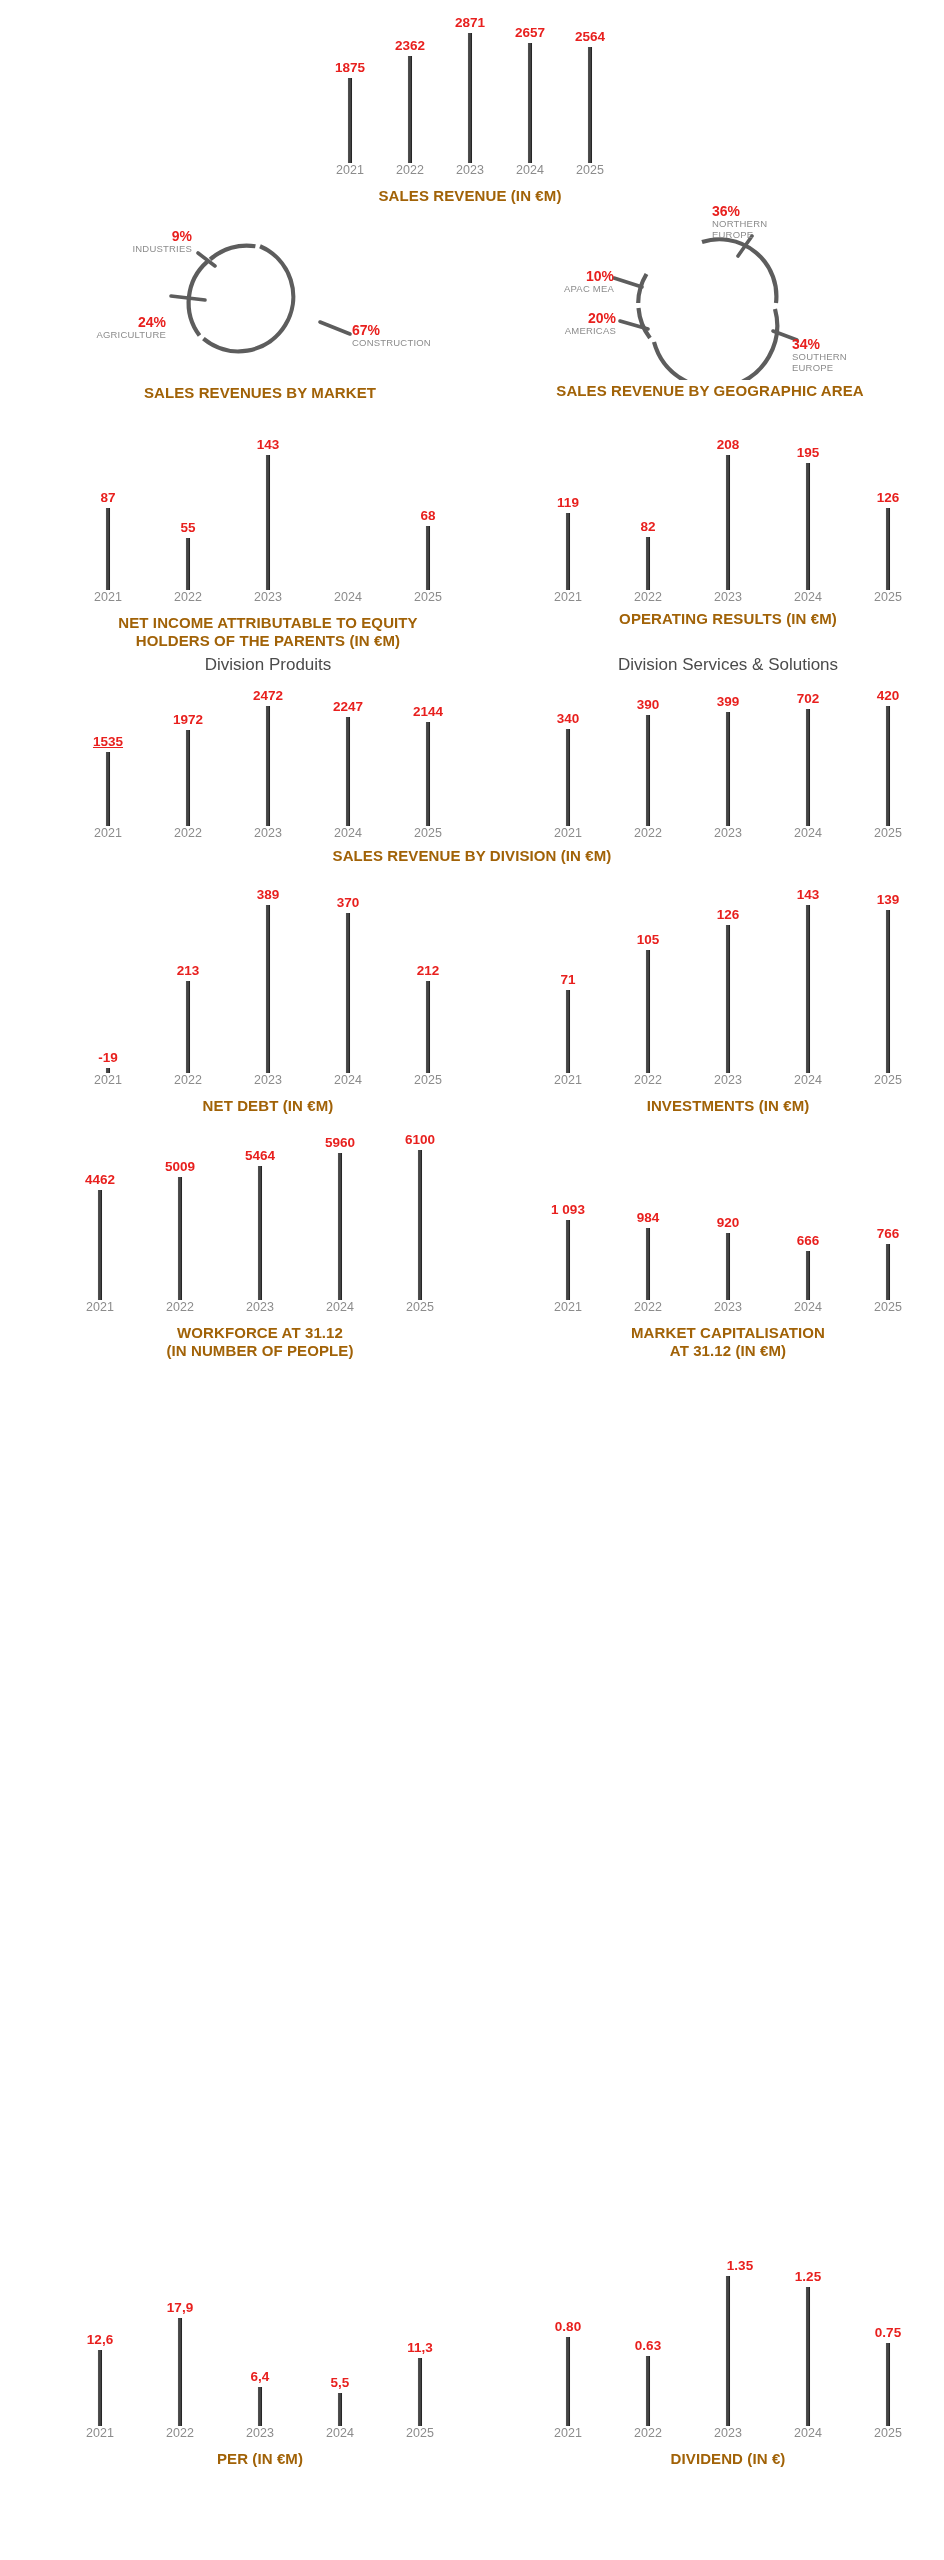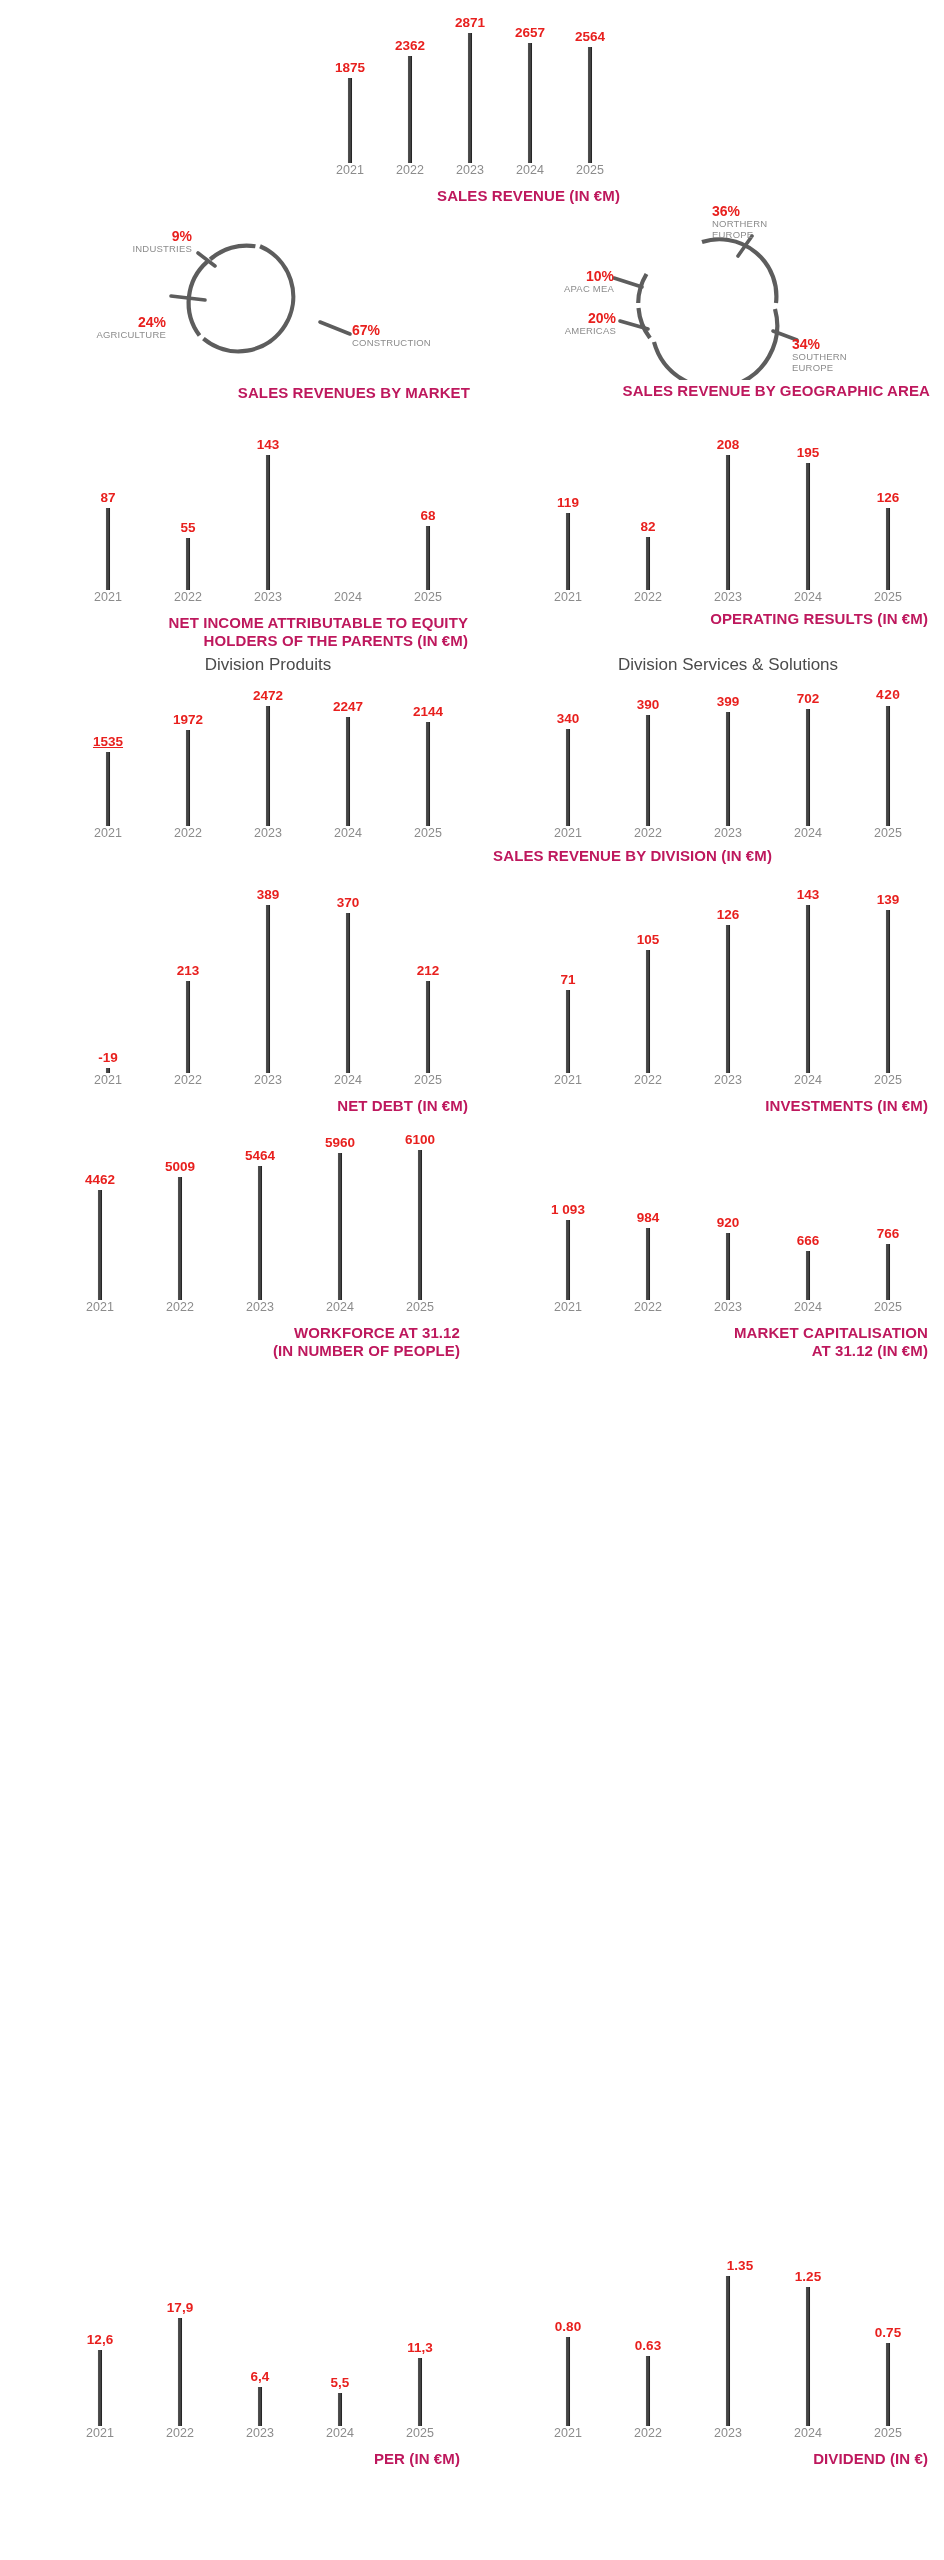--- a/index.html
+++ b/index.html
@@ -10,23 +10,23 @@
     background: #ffffff;
     font-family: "Liberation Sans", sans-serif;
     overflow: hidden;
     position: relative;
   }
 
   
   .panel { position: absolute; }
 
   .chart-title {
-    color: #be185d;
+    color: #a16207;
     font-weight: bold;
-    text-align: right;
+    text-align: center;
     line-height: 1.18;
     font-size: 15px;
     letter-spacing: .1px;
     white-space: pre-line;
   }
 
   .division-header {
     color: #4b4b4b;
     font-size: 17px;
     text-align: center;
@@ -333,21 +333,21 @@
       <div class="bar-slot" style="left: 40%;">
         <div class="bar" style="height: 114px;"></div>
         <div class="val" style="bottom: 117px;">399</div>
       </div>
       <div class="bar-slot" style="left: 60%;">
         <div class="bar" style="height: 116.857px;"></div>
         <div class="val" style="bottom: 119.857px;">702</div>
       </div>
       <div class="bar-slot" style="left: 80%;">
         <div class="bar" style="height: 120px;"></div>
-        <div class="val" style="bottom: 123px; font-family: Liberation Mono, monospace;">420</div>
+        <div class="val" style="bottom: 123px;">420</div>
       </div>
     </div>
   <div class="axis">
       <div class="axis-tick" style="left: 0%;">2021</div>
       <div class="axis-tick" style="left: 20%;">2022</div>
       <div class="axis-tick" style="left: 40%;">2023</div>
       <div class="axis-tick" style="left: 60%;">2024</div>
       <div class="axis-tick" style="left: 80%;">2025</div>
     </div>
 </div>

